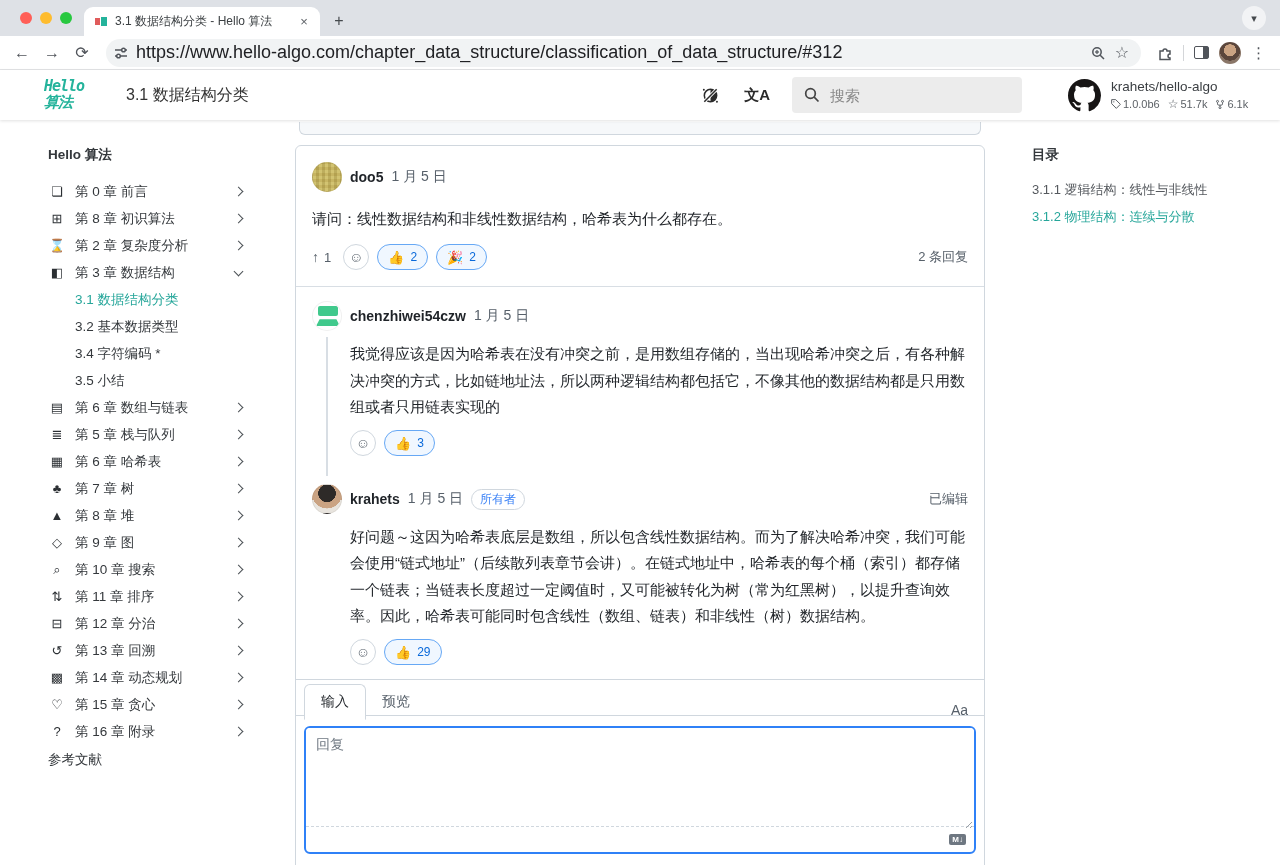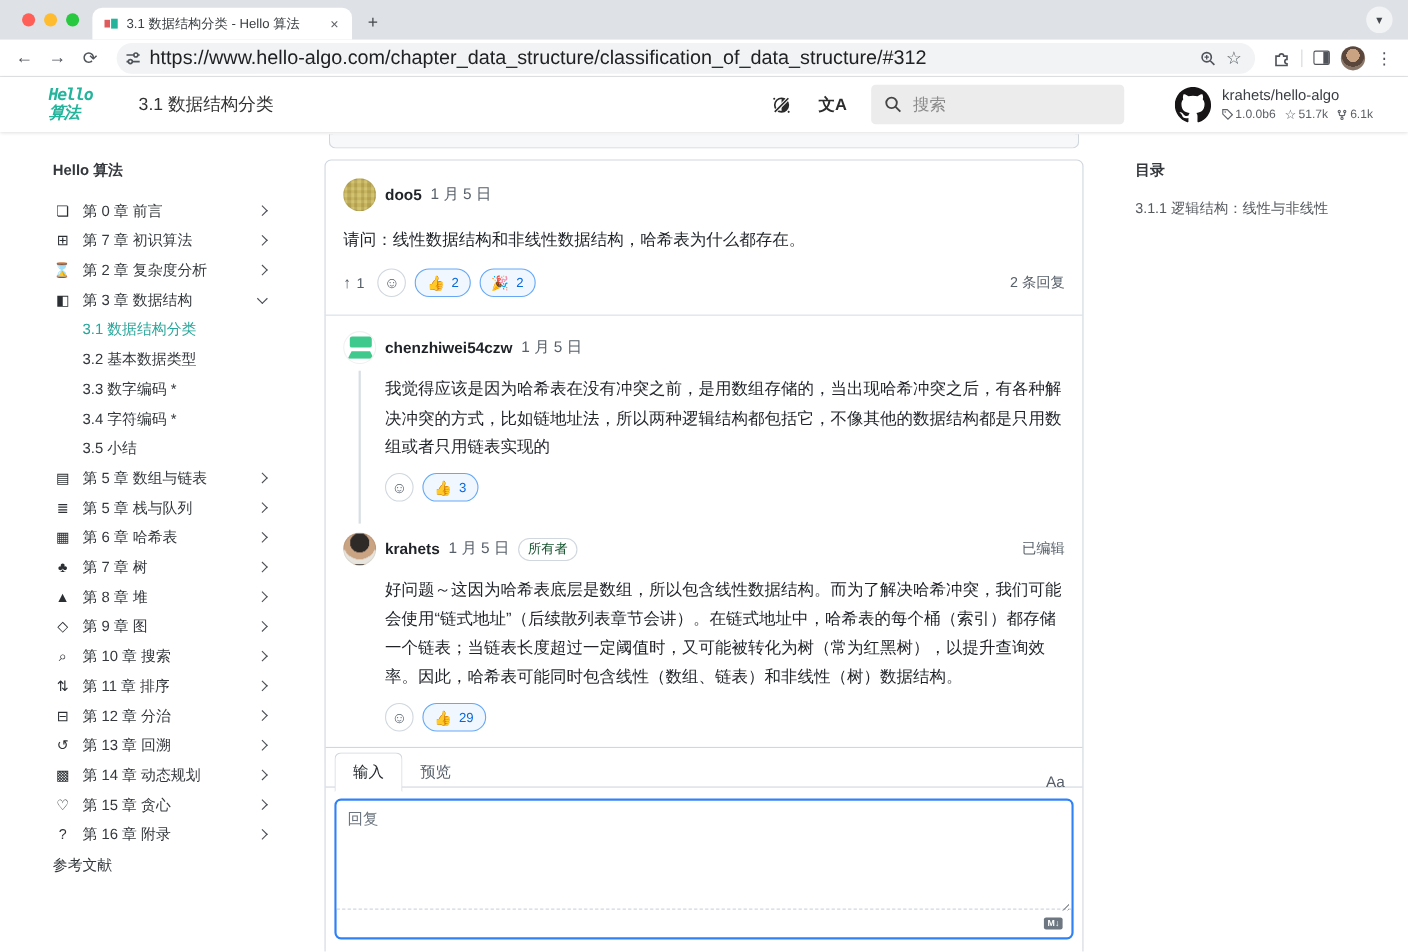--- a/index.html
+++ b/index.html
@@ -73,21 +73,21 @@
   .c-head { padding:16px 16px 0 16px; display:flex; align-items:center; gap:8px; }
   .avatar { width:30px; height:30px; border-radius:50%; flex:none; border:1px solid rgba(0,0,0,.06); }
   .av-doo5 { background:repeating-linear-gradient(0deg,#efe9c2 0 3px,#e3d9a8 3px 6px), repeating-linear-gradient(90deg,#efe9c2 0 3px,#d8cfa0 3px 6px); background-blend-mode:multiply; background-color:#efe9c2; }
   .av-chen { background:
       linear-gradient(#fff,#fff) ,#fff; position:relative; overflow:hidden; background:#fff;}
   .av-chen::before{content:""; position:absolute; left:5px; top:4px; width:20px; height:10px; background:#40c98c; border-radius:2px;}
   .av-chen::after{content:""; position:absolute; left:3px; top:17px; width:24px; height:7px; background:#40c98c; clip-path:polygon(0 100%,15% 0,85% 0,100% 100%);}
   .av-krahets { background:radial-gradient(circle at 50% 30%, #2e2a28 0 36%, #caa383 37% 62%, #e8e4de 63%); }
   .author { font-weight:bold; font-size:14px; color:#1f2328; }
   .c-date { font-size:14px; color:#57606a; }
-  .owner-badge { font-size:12px; color:#14532d; border:1px solid #d0d7de; border-radius:20px; padding:1px 8px; }
+  .owner-badge { font-size:12px; color:#3b82f6; border:1px solid #d0d7de; border-radius:20px; padding:1px 8px; }
   .edited { margin-left:auto; font-size:13px; color:#57606a; }
   .c-body { padding:14px 16px 0 16px; font-size:15px; line-height:1.75; color:#1f2328; }
   .c-react { display:flex; align-items:center; gap:8px; padding:12px 16px 16px 16px; }
   .upvote { display:flex; align-items:center; gap:5px; color:#57606a; font-size:13px; margin-right:4px; }
   .smiley-btn { width:26px; height:26px; border:1px solid #d0d7de; border-radius:50%; color:#57606a; font-size:14px; display:flex; align-items:center; justify-content:center; background:#fff; }
   .pill { height:26px; border:1px solid #66a8f5; background:#f0f7ff; border-radius:14px; display:flex; align-items:center; gap:6px; padding:0 10px; font-size:12px; color:#0969da; }
   .pill .em { font-size:13px; }
   .replies-count { margin-left:auto; font-size:13px; color:#57606a; }
 
   .replies { border-top:1px solid #d8dee4; }
@@ -242,41 +242,40 @@
   <nav class="sidebar">
     <div class="sb-title">Hello 算法</div>
 
     <div class="sb-item">
         <span class="sb-ico">❏</span>
         <span class="sb-label">第 0 章   前言</span>
         <span class="chev"></span>
       </div>
     <div class="sb-item">
         <span class="sb-ico">⊞</span>
-        <span class="sb-label">第 7 章   初识算法</span>
+        <span class="sb-label">第 8 章   初识算法</span>
         <span class="chev"></span>
       </div>
     <div class="sb-item">
         <span class="sb-ico">⌛</span>
         <span class="sb-label">第 2 章   复杂度分析</span>
         <span class="chev"></span>
       </div>
     <div class="sb-item">
         <span class="sb-ico">◧</span>
         <span class="sb-label">第 3 章   数据结构</span>
         <span class="chev down"></span>
       </div>
     <div class="sb-sub active-teal">3.1   数据结构分类</div>
     <div class="sb-sub">3.2   基本数据类型</div>
-    <div class="sb-sub">3.3   数字编码 *</div>
     <div class="sb-sub">3.4   字符编码 *</div>
     <div class="sb-sub">3.5   小结</div>
     <div class="sb-item">
         <span class="sb-ico">▤</span>
-        <span class="sb-label">第 5 章   数组与链表</span>
+        <span class="sb-label">第 6 章   数组与链表</span>
         <span class="chev"></span>
       </div>
     <div class="sb-item">
         <span class="sb-ico">≣</span>
         <span class="sb-label">第 5 章   栈与队列</span>
         <span class="chev"></span>
       </div>
     <div class="sb-item">
         <span class="sb-ico">▦</span>
         <span class="sb-label">第 6 章   哈希表</span>
@@ -417,14 +416,15 @@
           
           
         </div>
       </div>
     </div>
   </main>
 
   <aside class="toc">
     <div class="toc-title">目录</div>
     <div class="toc-item">3.1.1   逻辑结构：线性与非线性</div>
+    <div class="toc-item active-teal">3.1.2   物理结构：连续与分散</div>
   </aside>
 </div>
 
 </body></html>

